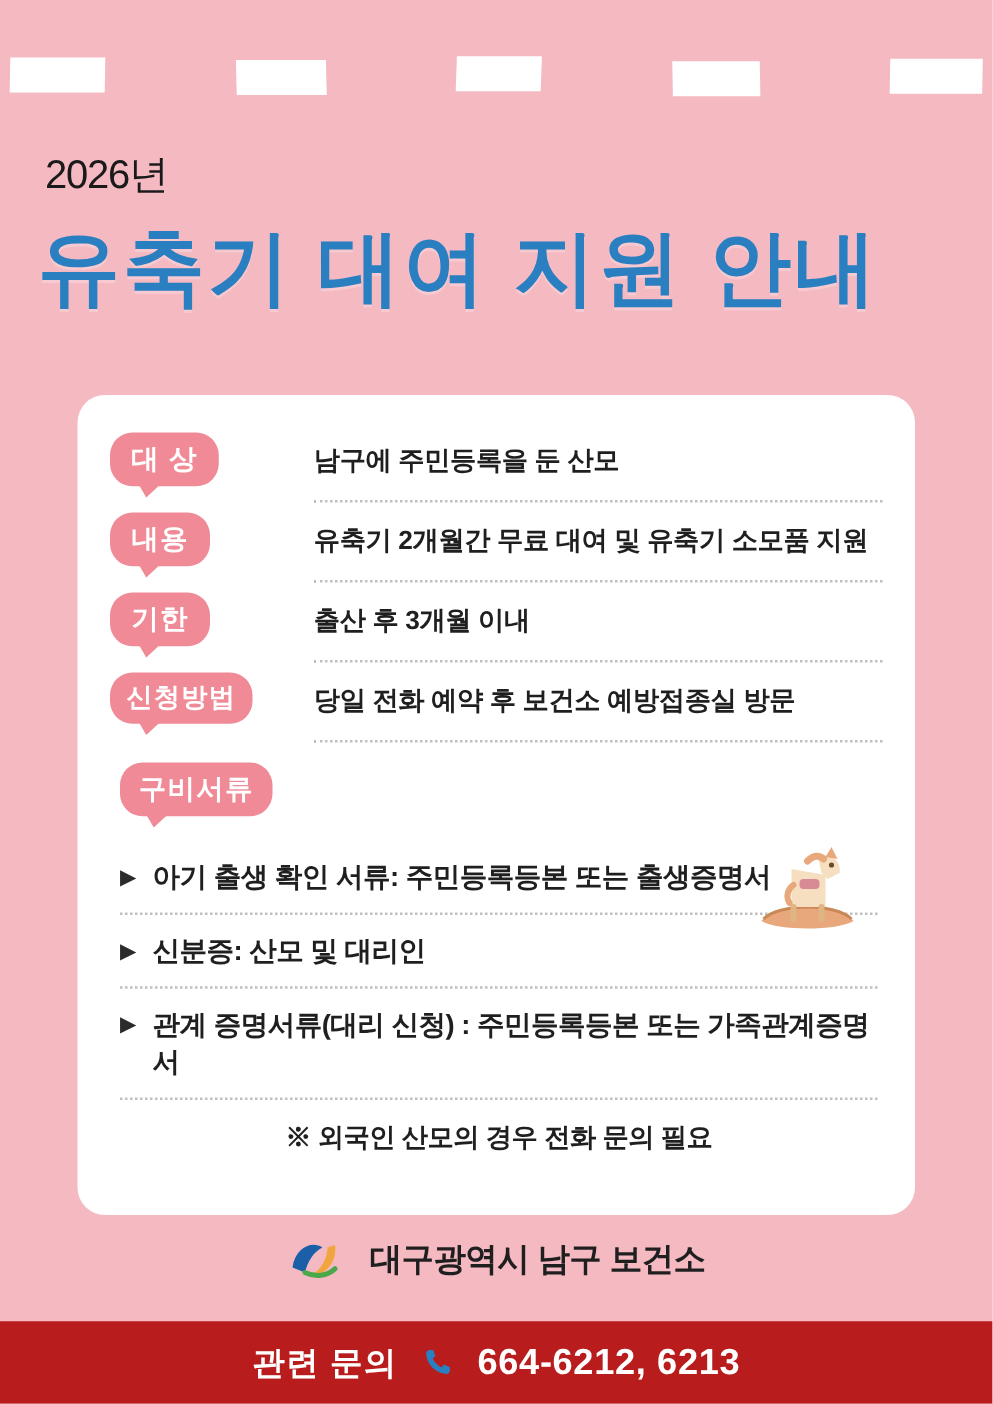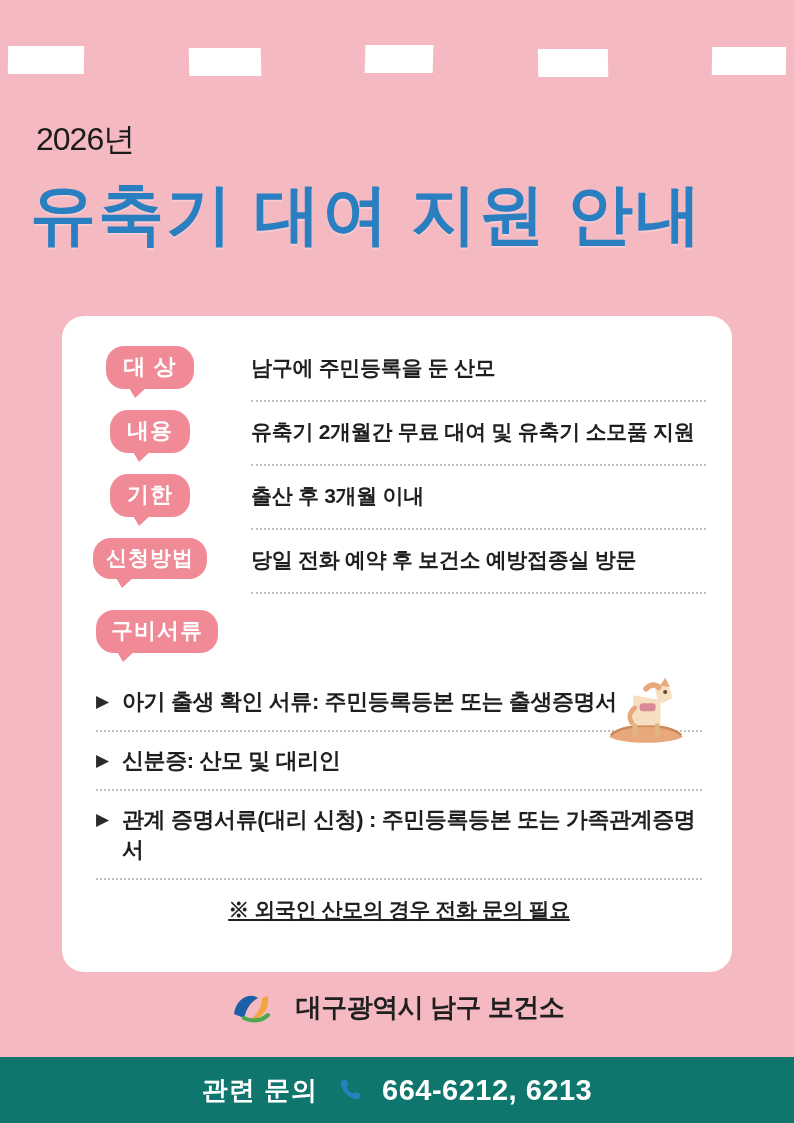--- a/index.html
+++ b/index.html
@@ -64,21 +64,21 @@
     position: relative;
     display: flex;
     align-items: flex-start;
     padding: 0 26px;
     margin-bottom: 6px;
   }
   .badge-wrap {
     width: 124px;
     flex: 0 0 124px;
     display: flex;
-    justify-content: center;
+    justify-content: flex-start;
     padding-top: 2px;
   }
   .badge {
     position: relative;
     background: #ef8a96;
     color: #ffffff;
     font-size: 22px;
     font-weight: bold;
     border-radius: 18px;
     padding: 6px 17px 7px 17px;
@@ -162,21 +162,20 @@
     color: #1f1f1f;
     letter-spacing: -0.4px;
   }
   .note {
     text-align: center;
     font-size: 21px;
     font-weight: bold;
     color: #1f1f1f;
     margin-top: 16px;
     letter-spacing: -0.4px;
-    text-decoration: underline;
   }
 
   .org {
     position: absolute;
     top: 988px; left: 0; width: 794px;
     display: flex;
     align-items: center;
     justify-content: center;
     gap: 22px;
   }
@@ -184,21 +183,21 @@
     font-size: 26px;
     font-weight: bold;
     color: #1f1f1f;
     letter-spacing: -0.5px;
   }
 
   .footer {
     position: absolute;
     left: 0; bottom: 0;
     width: 794px; height: 66px;
-    background: #0f766e;
+    background: #b91c1c;
     display: flex;
     align-items: center;
     justify-content: center;
     gap: 18px;
   }
   .footer-label {
     font-size: 26px;
     font-weight: bold;
     color: #ffffff;
     letter-spacing: 1px;

